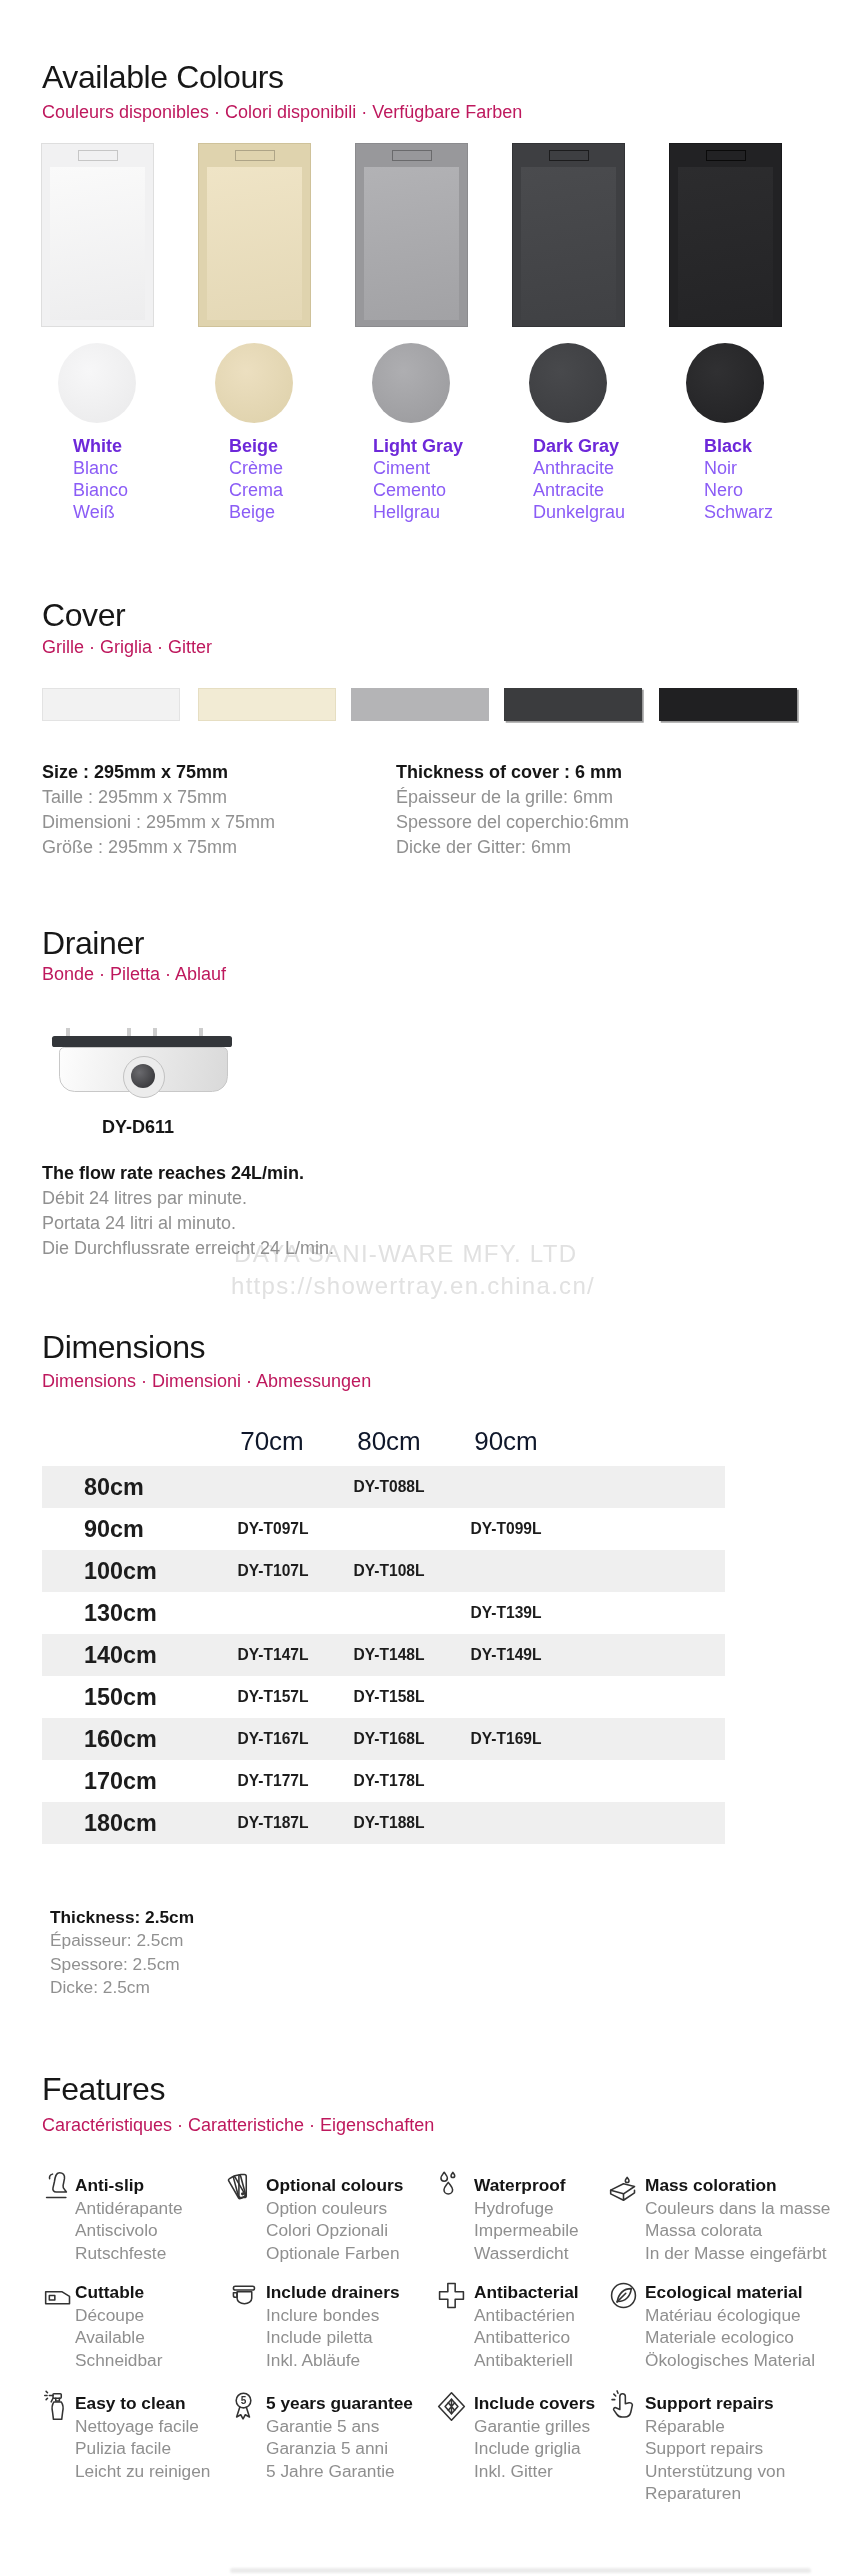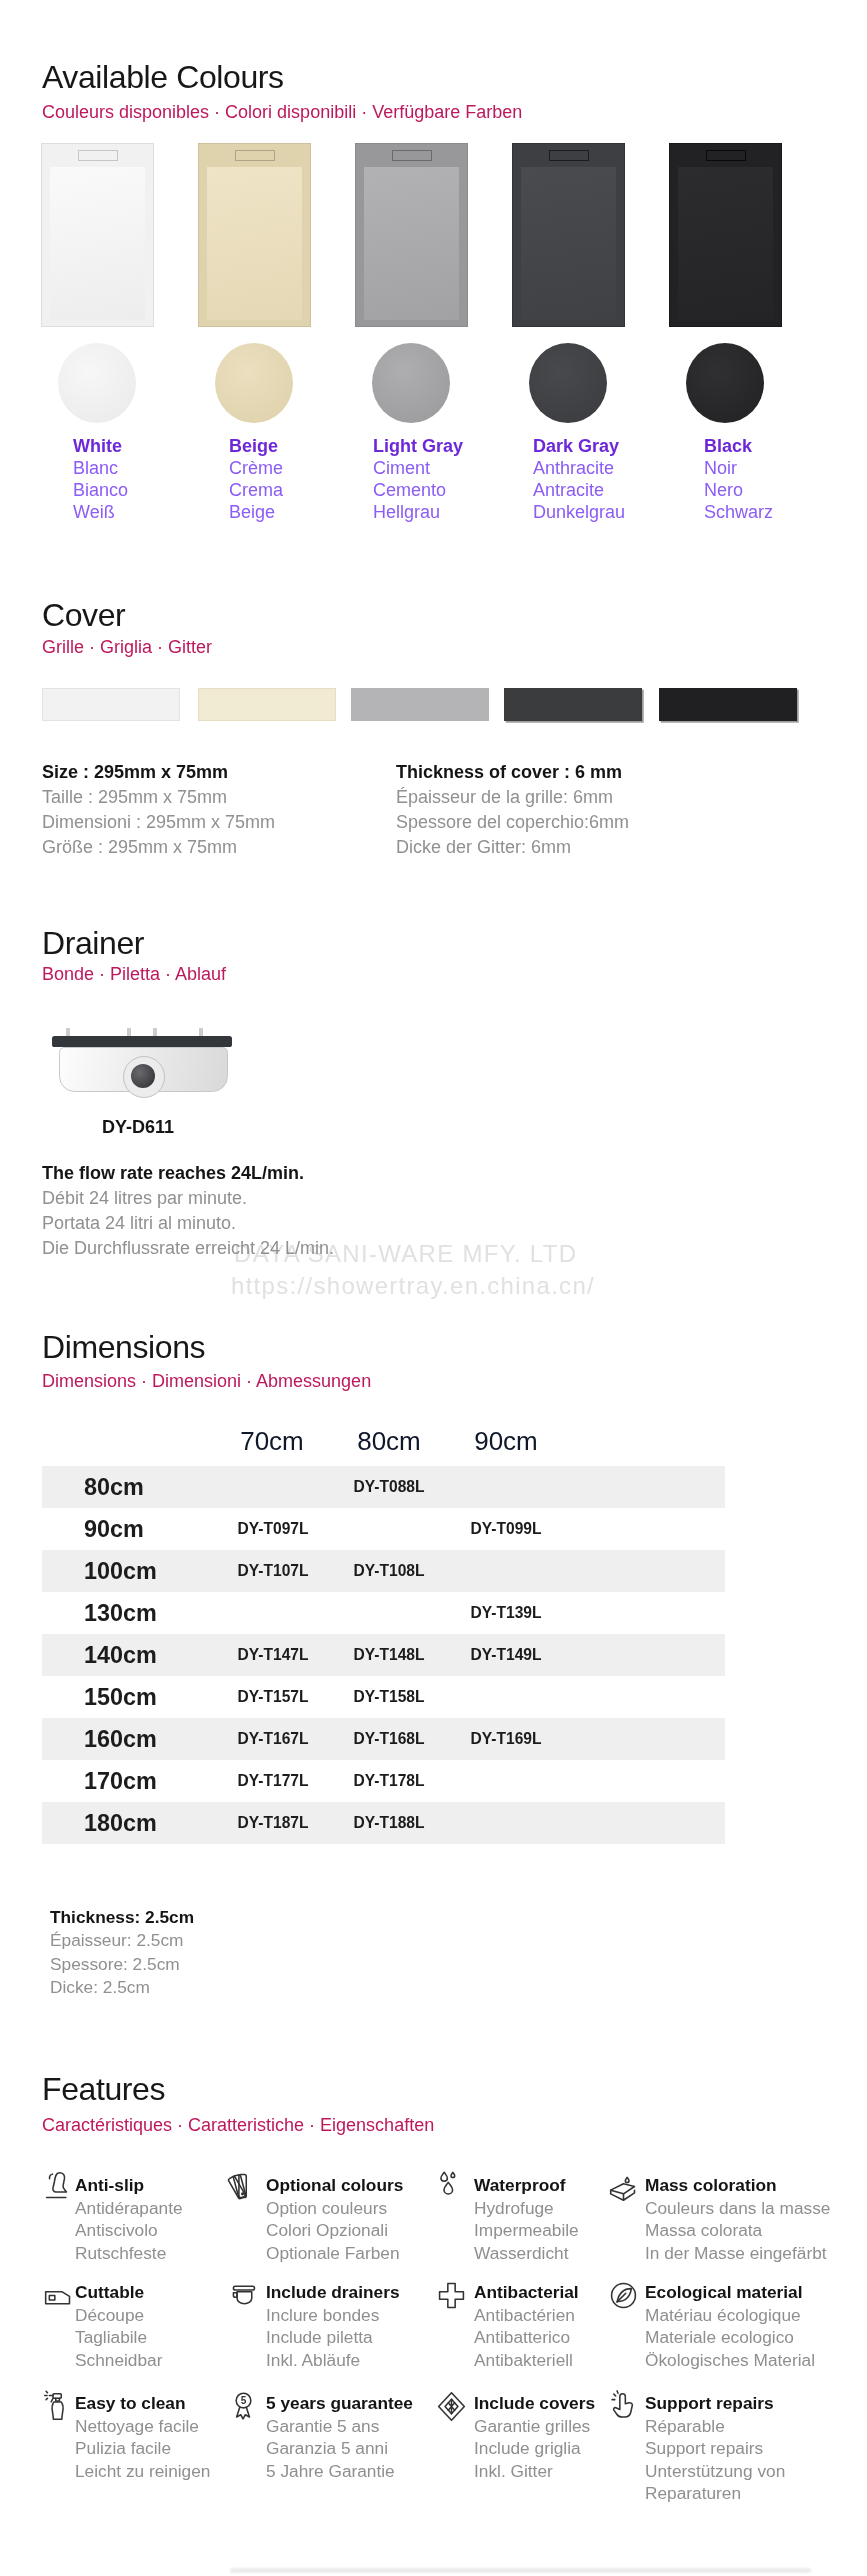--- a/index.html
+++ b/index.html
@@ -343,21 +343,21 @@
 
   <div class="f-icon" style="left:42px;top:2279px">
     <svg width="33" height="33" viewBox="0 0 36 36">
       <path d="M4 14h18l8 5v8H4z"></path>
       <rect x="8" y="18" width="6" height="5"></rect>
     </svg>
   </div>
   <div class="f-text" style="left:75px;top:2281px;width:152px">
     <div class="f-title">Cuttable</div>
     <div class="f-line">Découpe</div>
-    <div class="f-line">Tagliabile</div>
+    <div class="f-line">Available</div>
     <div class="f-line">Schneidbar</div>
   </div>
 
   <div class="f-icon" style="left:227px;top:2279px">
     <svg width="33" height="33" viewBox="0 0 36 36">
       <rect x="7" y="8" width="23" height="4" rx="2"></rect>
       <path d="M11 14h16v7a8 6 0 0 1-16 0z"></path>
       <path d="M7 15h4v5H9a2 2 0 0 1-2-2z"></path>
     </svg>
   </div>

